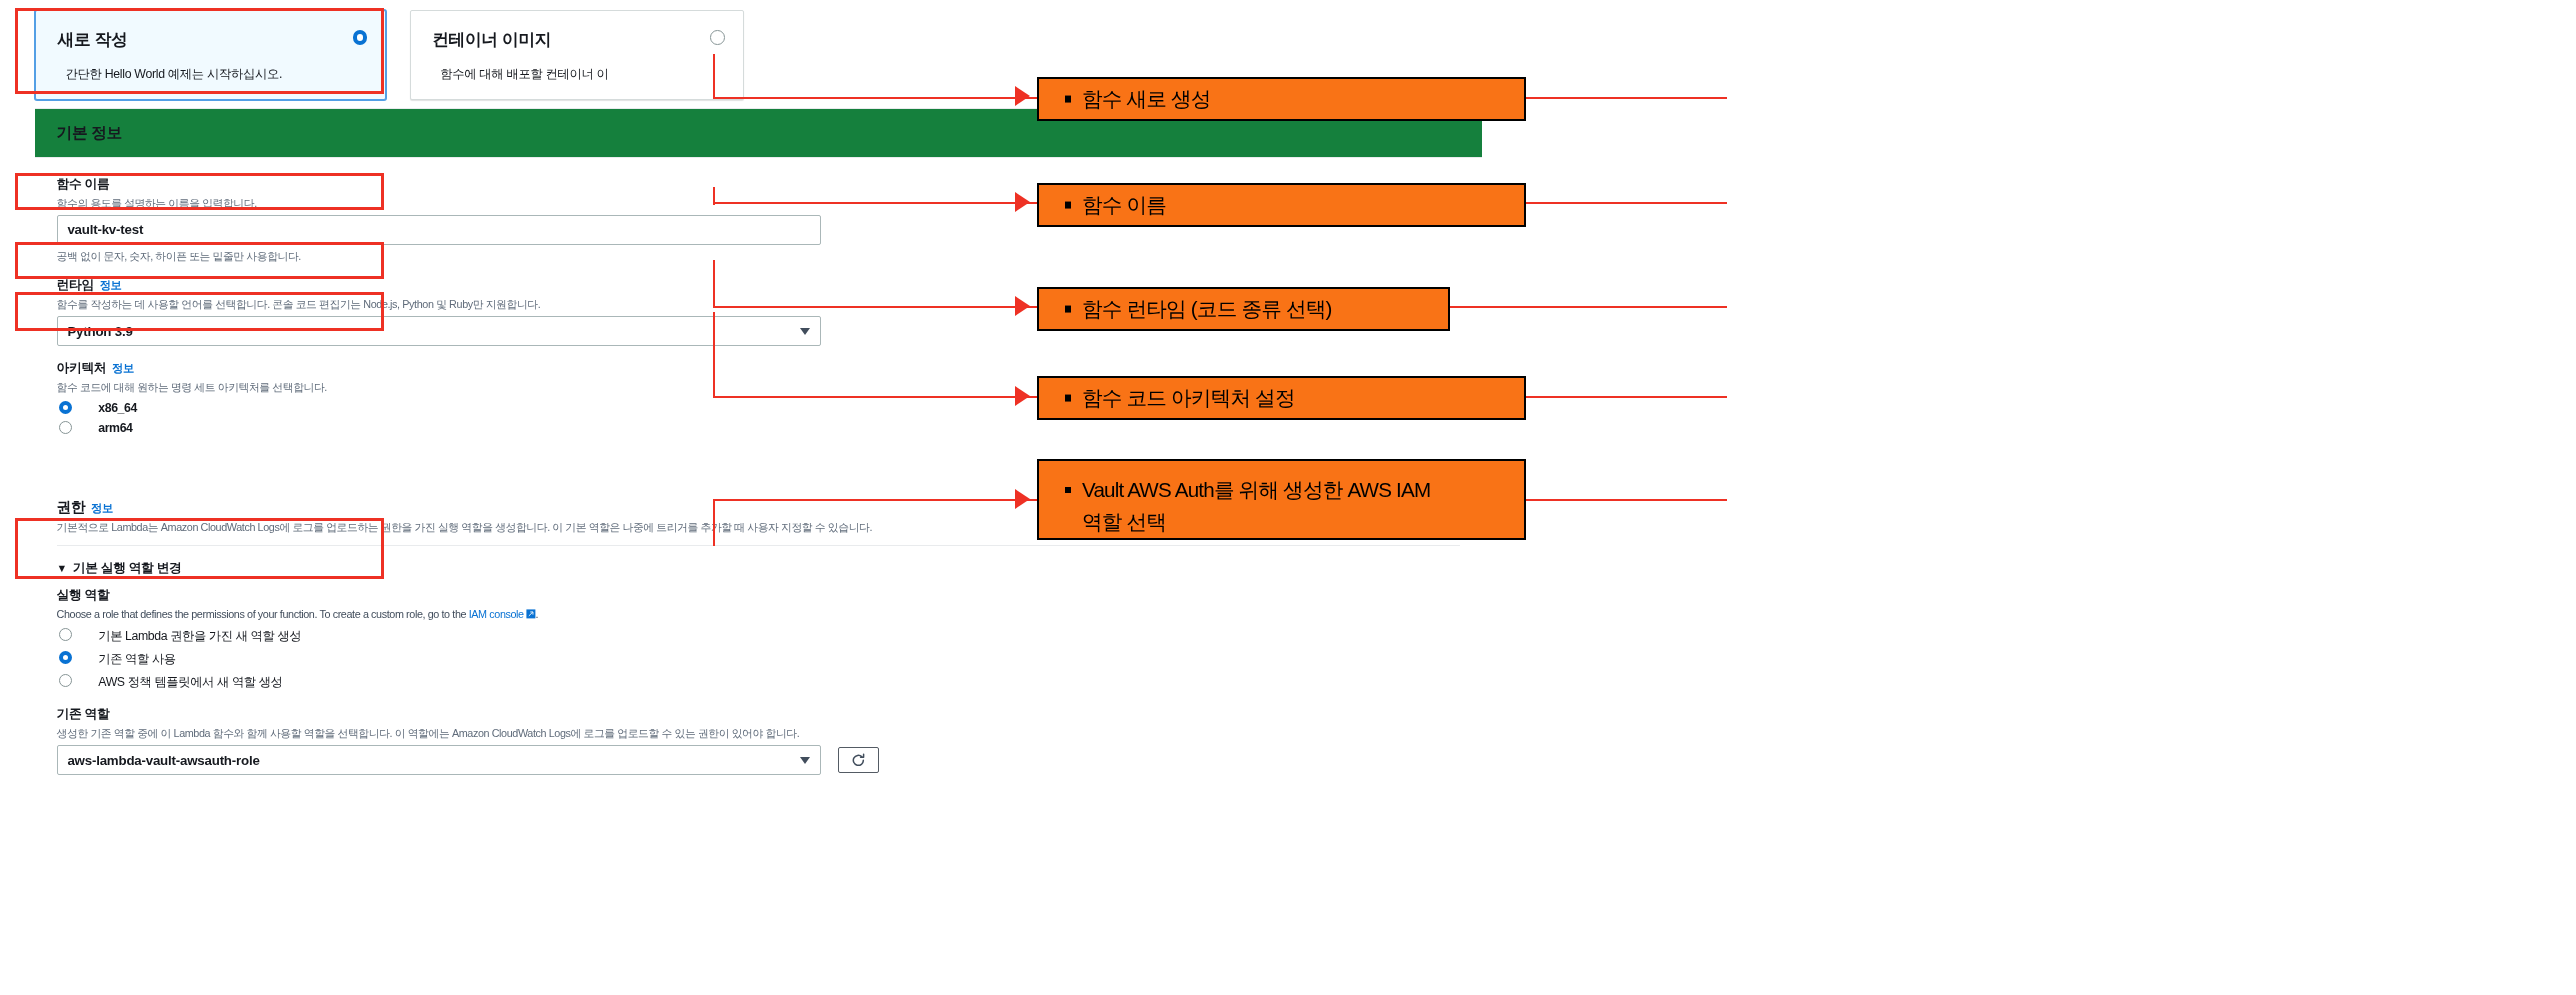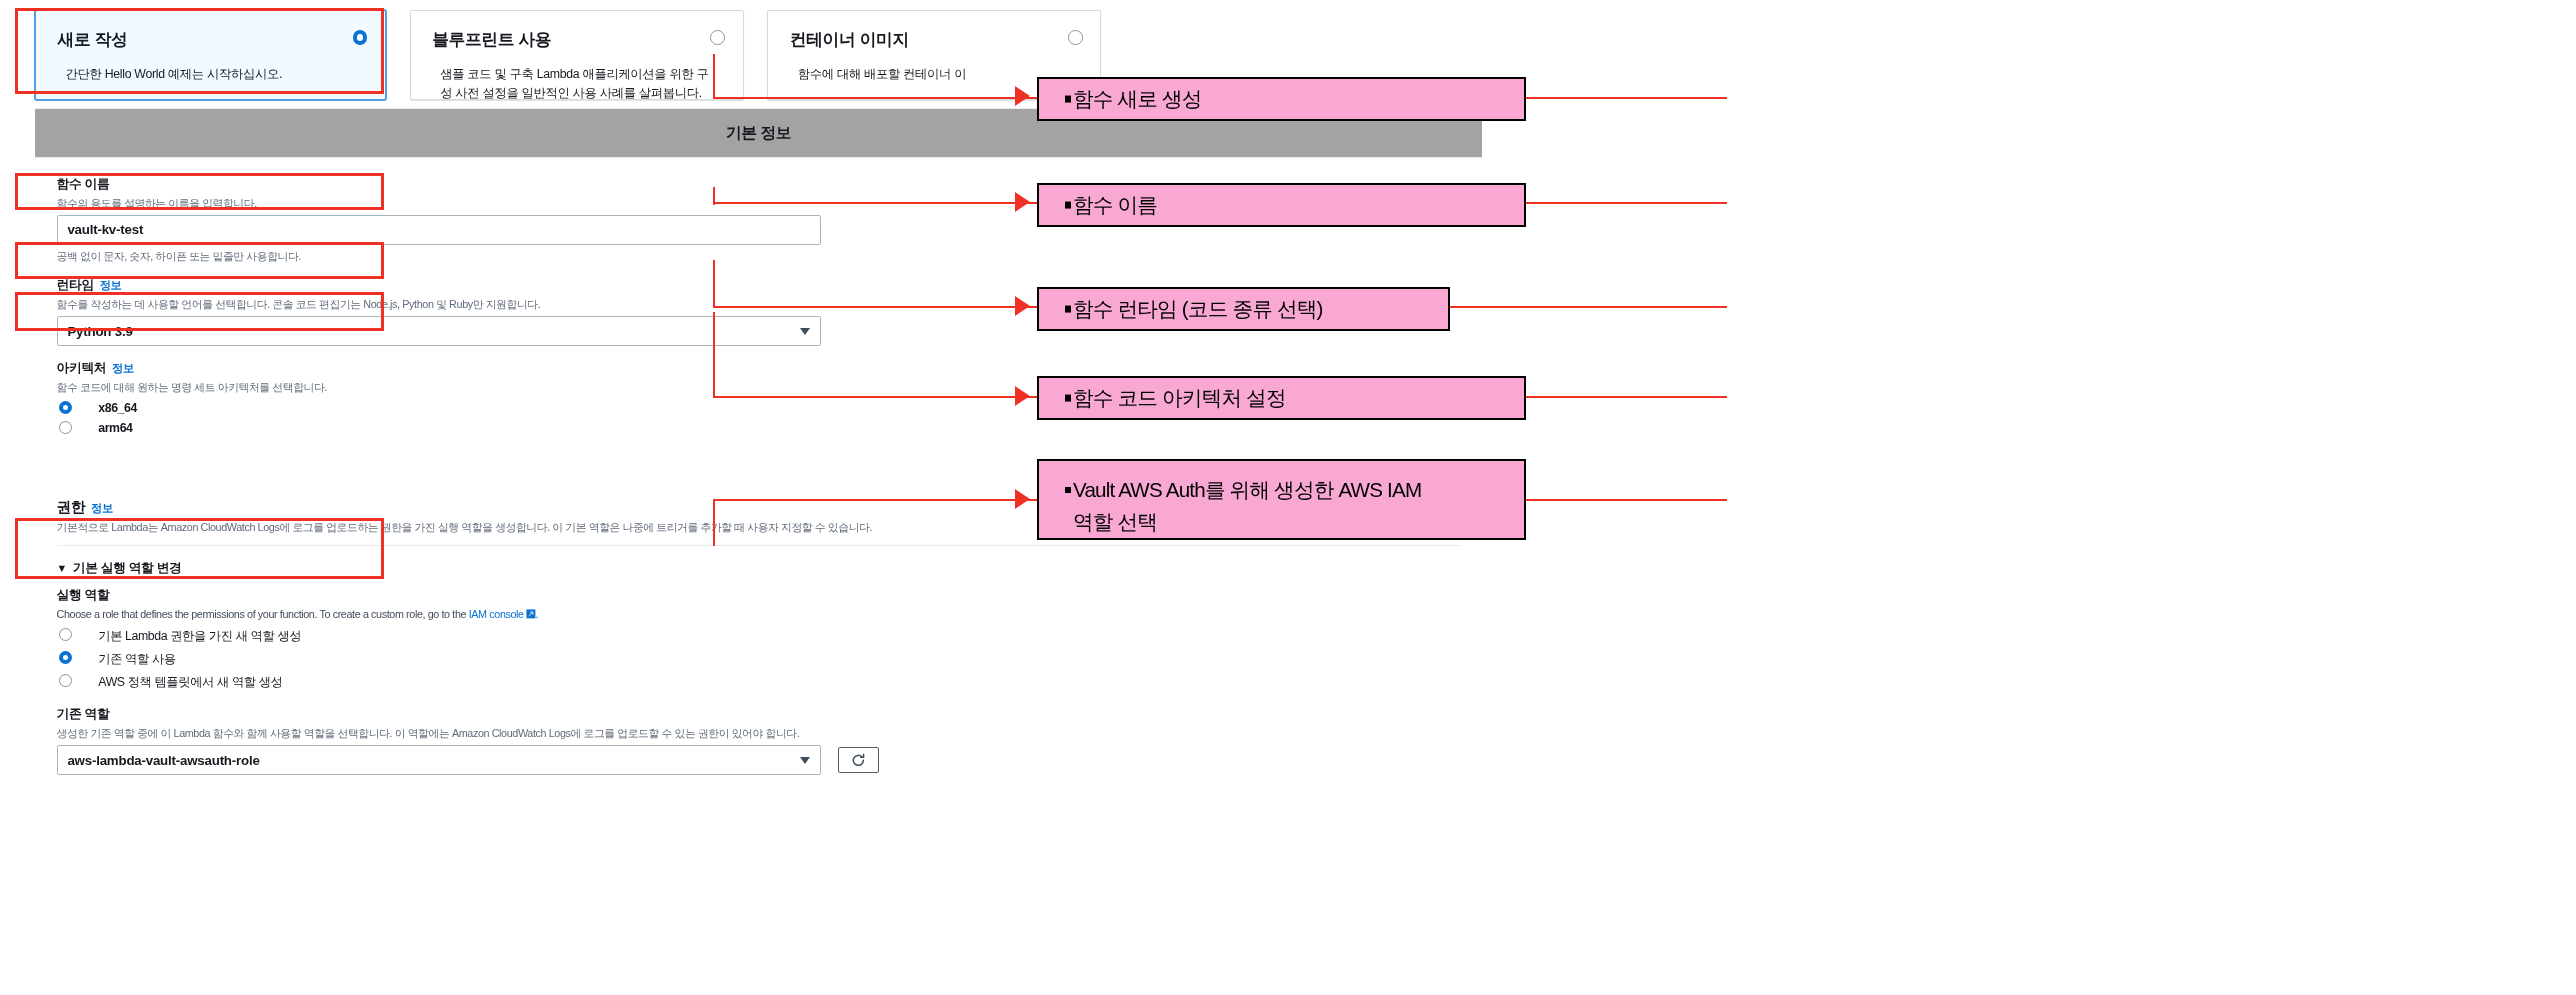--- a/index.html
+++ b/index.html
@@ -25,21 +25,21 @@
   .card-radio{position:absolute;right:17.7px;top:19.6px;width:14.7px;height:14.7px;border-radius:50%;
     border:1.6px solid #879596;box-sizing:border-box;background:#fff;}
   .card-radio.on{border:4.4px solid #0972d3;background:#fff;}
 
   #card-new{width:351px;height:90px;}
   #card-blueprint{width:334px;height:90px;}
   #card-container{width:334px;height:90px;}
 
   
   #panel{position:absolute;left:35px;top:108px;width:1447px;background:#fff;border-top:1px solid #e9ebed;}
-  .panel-head{background:#a3a3a3;border-bottom:1px solid #e9ebed;padding:13.7px 21.6px 13.7px 21.6px;text-align:center;}
+  .panel-head{background:#15803d;border-bottom:1px solid #e9ebed;padding:13.7px 21.6px 13.7px 21.6px;}
   .panel-head h2{margin:0;font-size:15.7px;font-weight:700;letter-spacing:-0.4px;color:#16191f;}
   .panel-body{padding:17.7px 21.6px 9.8px 21.6px;}
 
   .field{margin-bottom:3.9px;}
   .f-label{font-size:12.8px;font-weight:700;color:#16191f;letter-spacing:-0.4px;margin-bottom:2px;}
   .f-label .info{color:#0972d3;font-size:11.3px;font-weight:700;margin-left:5.9px;cursor:pointer;}
   .f-help{font-size:10.8px;color:#5f6b7a;letter-spacing:-0.4px;line-height:1.5;margin-bottom:3.9px;}
   .f-help.dark{color:#414d5c;}
 
   .f-input{
@@ -77,46 +77,41 @@
     width:41px;height:26.5px;border:1px solid #545b64;border-radius:2px;background:#fff;
     display:flex;align-items:center;justify-content:center;box-sizing:border-box;
   }
 
   
   .redbox{position:absolute;border:3.9px solid #ee3124;box-sizing:border-box;pointer-events:none;}
   .redline{position:absolute;background:#ee3124;pointer-events:none;}
 
   
   .callout{
-    position:absolute;border:2.5px solid #000;background:#f9a8d4;box-sizing:border-box;
-    display:flex;align-items:center;padding-left:34px;
+    position:absolute;border:2.5px solid #000;background:#f97316;box-sizing:border-box;
+    display:flex;align-items:center;padding-left:43px;
   }
   .callout .bullet{position:absolute;left:25.5px;top:50%;transform:translateY(-50%);
      width:6.9px;height:6.9px;background:#000;}
   .callout .ctext{font-size:20.6px;letter-spacing:-0.8px;line-height:1.55;color:#000;font-weight:400;}
   .arrow{position:absolute;width:0;height:0;border-top:10.8px solid transparent;border-bottom:10.8px solid transparent;border-left:15.7px solid #ee3124;}
 </style>
 </head>
 <body>
 
 <div id="console-pane">
 
   <div class="cards-row">
 
     <div class="opt-card selected" id="card-new">
       <div class="card-title">새로 작성</div>
       <div class="card-desc">간단한 Hello World 예제는 시작하십시오.</div>
       <div class="card-radio on"></div>
     </div>
 
-    <div class="opt-card" id="card-blueprint">
-      <div class="card-title">블루프린트 사용</div>
-      <div class="card-desc">샘플 코드 및 구축 Lambda 애플리케이션을 위한 구성 사전 설정을 일반적인 사용 사례를 살펴봅니다.</div>
-      <div class="card-radio"></div>
-    </div>
 
     <div class="opt-card" id="card-container">
       <div class="card-title">컨테이너 이미지</div>
       <div class="card-desc">함수에 대해 배포할 컨테이너 이</div>
       <div class="card-radio"></div>
     </div>
 
   </div>
 
   <div id="panel">

